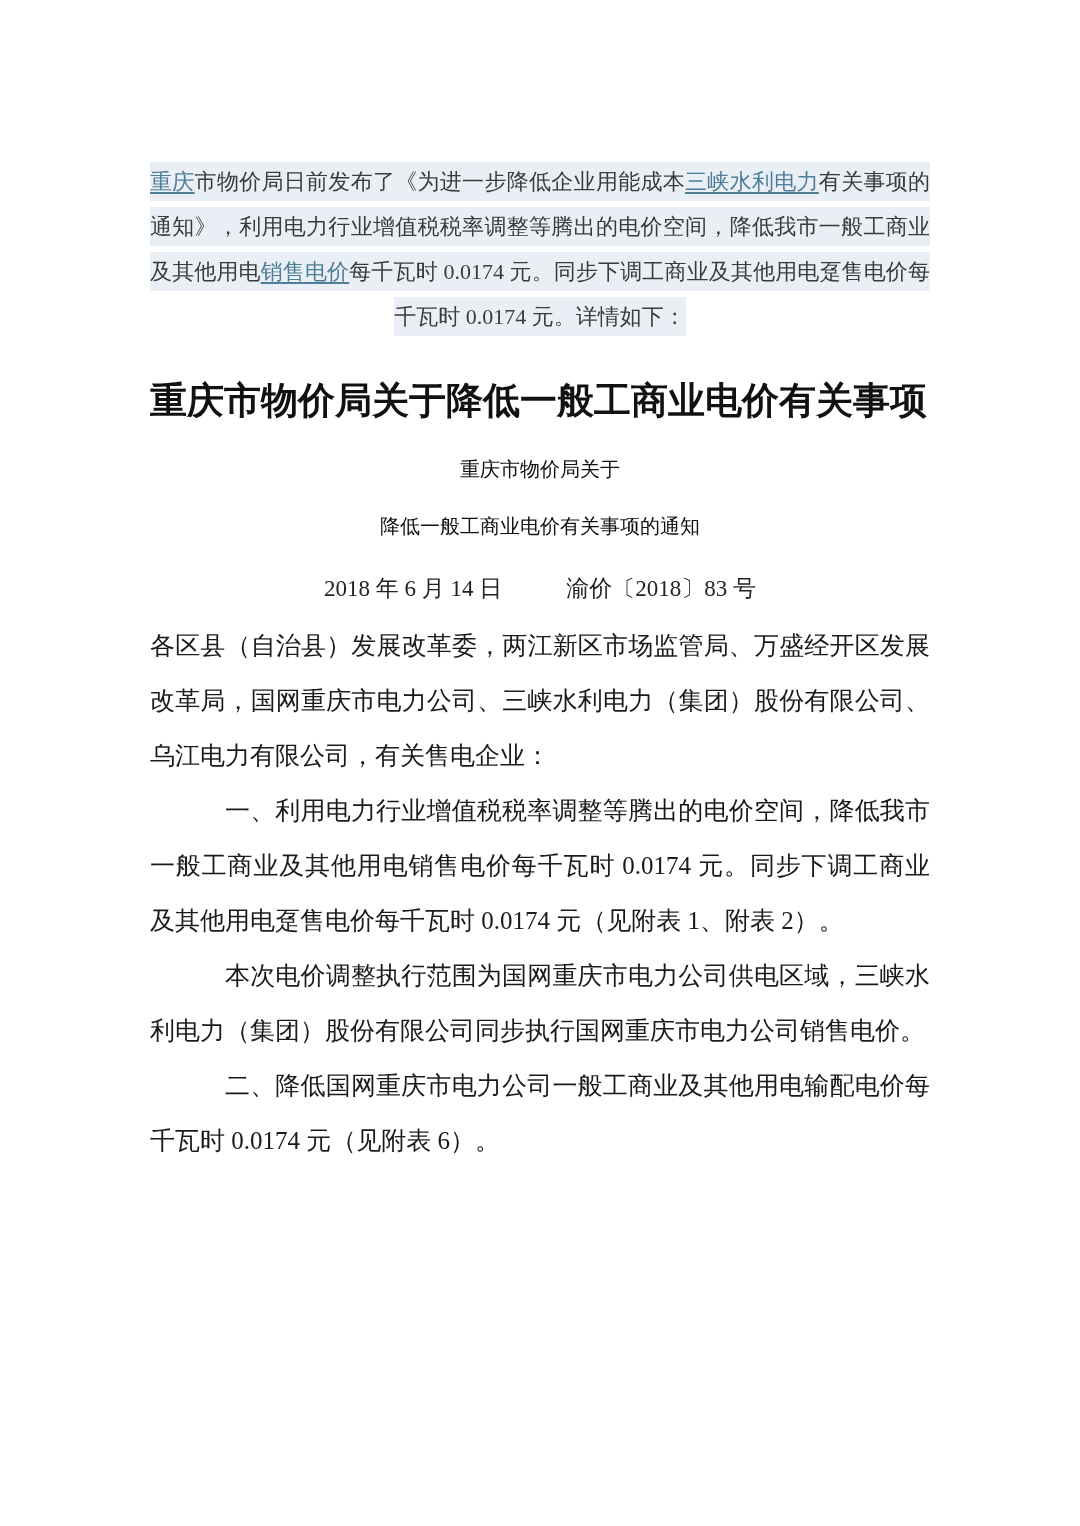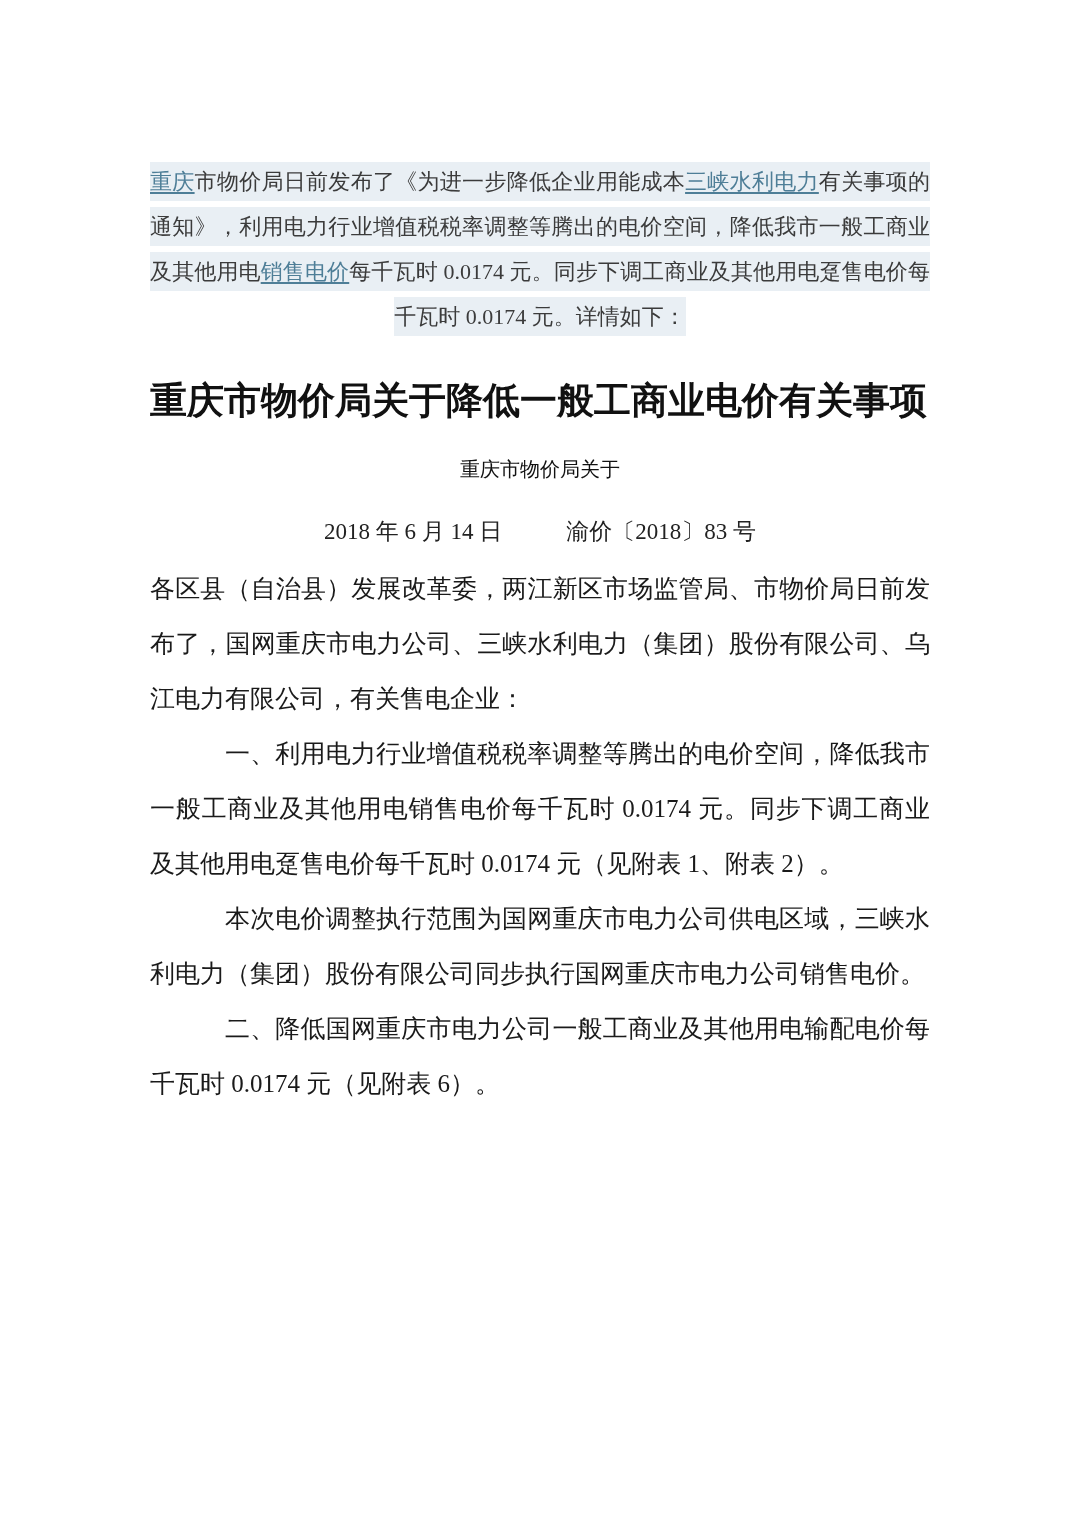--- a/index.html
+++ b/index.html
@@ -105,28 +105,29 @@
   <div class="content">
 
     <p class="intro"><span class="hl"><a class="doc-link">重庆</a><span>市物价局日前发布了《为进一步降低企业用能成本</span><a class="doc-link">三峡水利电力</a><span>有关事项的通知》，利用电力行业增值税税率调整等腾出的电价空间，降低我市一般工商业及其他用电</span><a class="doc-link">销售电价</a><span>每千瓦时 0.0174 元。同步下调工商业及其他用电趸售电价每千瓦时 0.0174 元。详情如下：</span></span></p>
 
     <h1 class="title">
       <div>重庆市物价局关于降低一般工商业电价有关事项</div>
     </h1>
 
     <div class="subtitle">
       <div>重庆市物价局关于</div>
+      <div>降低一般工商业电价有关事项的通知</div>
     </div>
 
     <div class="meta">
       <span class="date">2018 年 6 月 14 日</span><span>渝价〔2018〕83 号</span>
     </div>
 
     <div class="body-text">
-        <p>各区县（自治县）发展改革委，两江新区市场监管局、市物价局日前发布了，国网重庆市电力公司、三峡水利电力（集团）股份有限公司、乌江电力有限公司，有关售电企业：</p>
+        <p>各区县（自治县）发展改革委，两江新区市场监管局、万盛经开区发展改革局，国网重庆市电力公司、三峡水利电力（集团）股份有限公司、乌江电力有限公司，有关售电企业：</p>
         <p class="indent">一、利用电力行业增值税税率调整等腾出的电价空间，降低我市一般工商业及其他用电销售电价每千瓦时 0.0174 元。同步下调工商业及其他用电趸售电价每千瓦时 0.0174 元（见附表 1、附表 2）。</p>
         <p class="indent">本次电价调整执行范围为国网重庆市电力公司供电区域，三峡水利电力（集团）股份有限公司同步执行国网重庆市电力公司销售电价。</p>
         <p class="indent">二、降低国网重庆市电力公司一般工商业及其他用电输配电价每千瓦时 0.0174 元（见附表 6）。</p>
       </div>
 
   </div>
 
   <div class="watermark">
     <span>
       <svg width="64" height="52" viewBox="0 0 64 52" fill="none" xmlns="http://www.w3.org/2000/svg">

